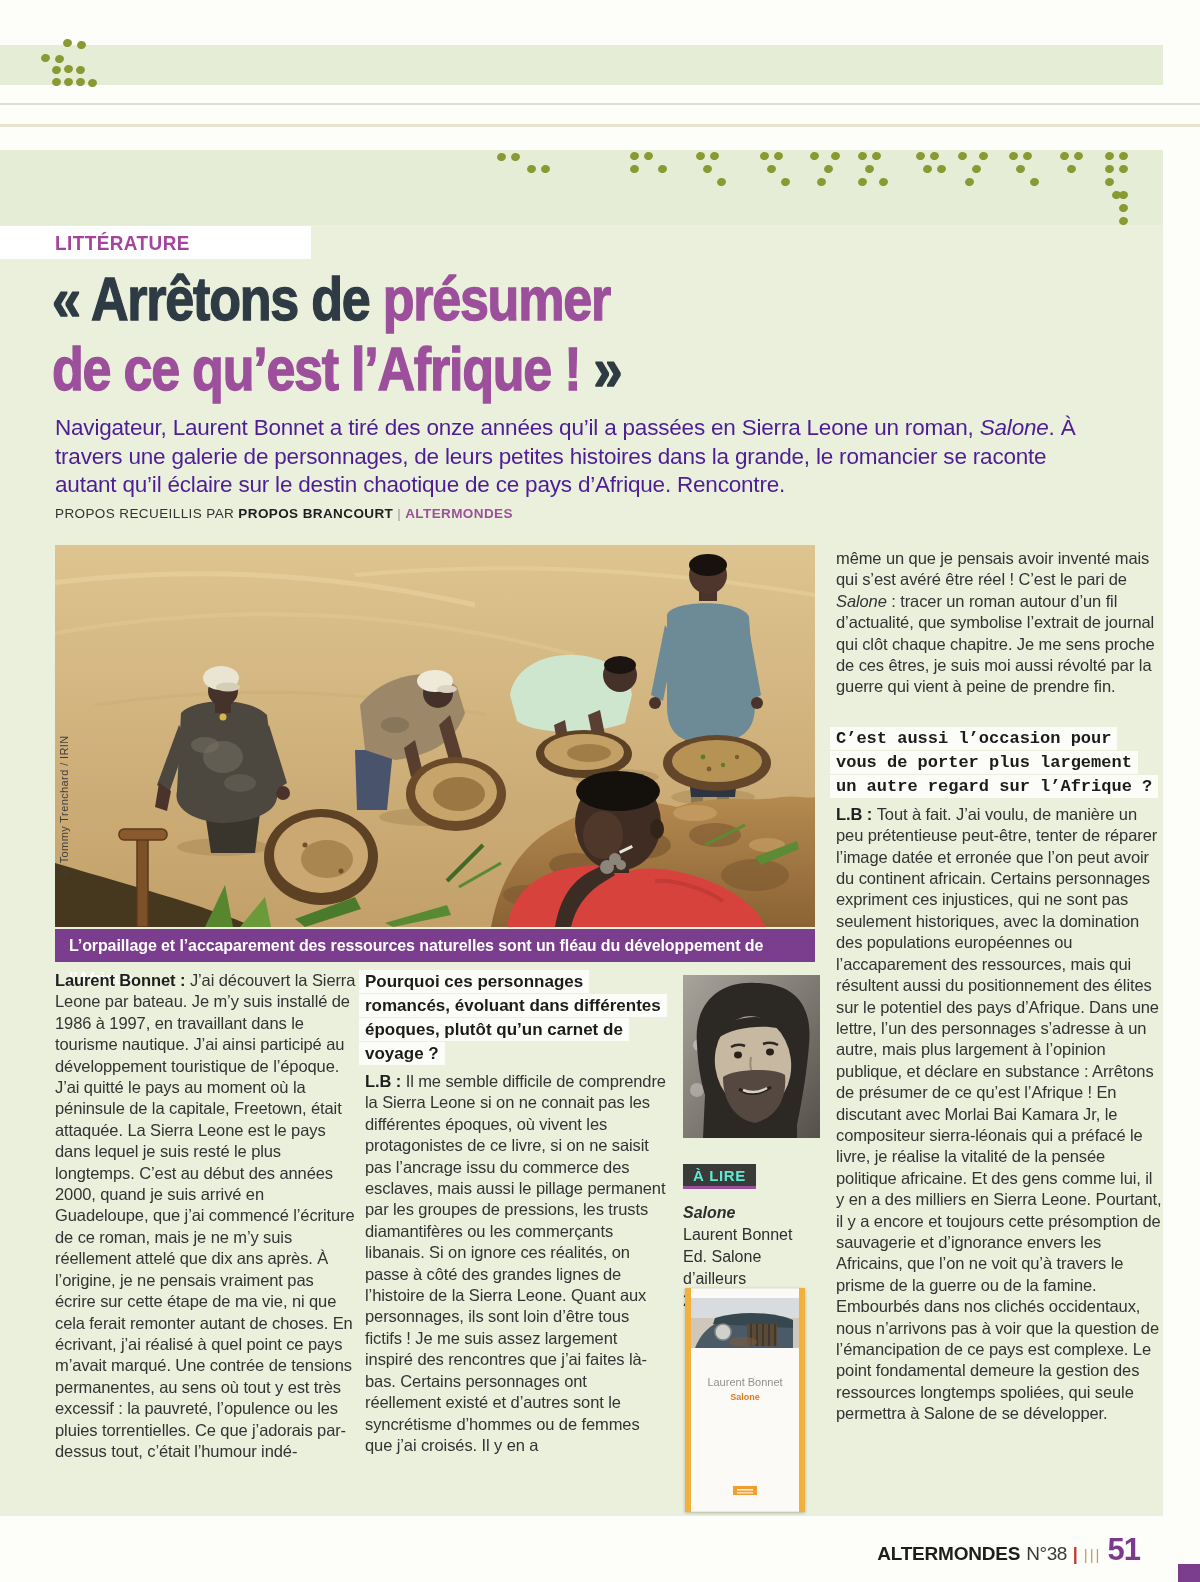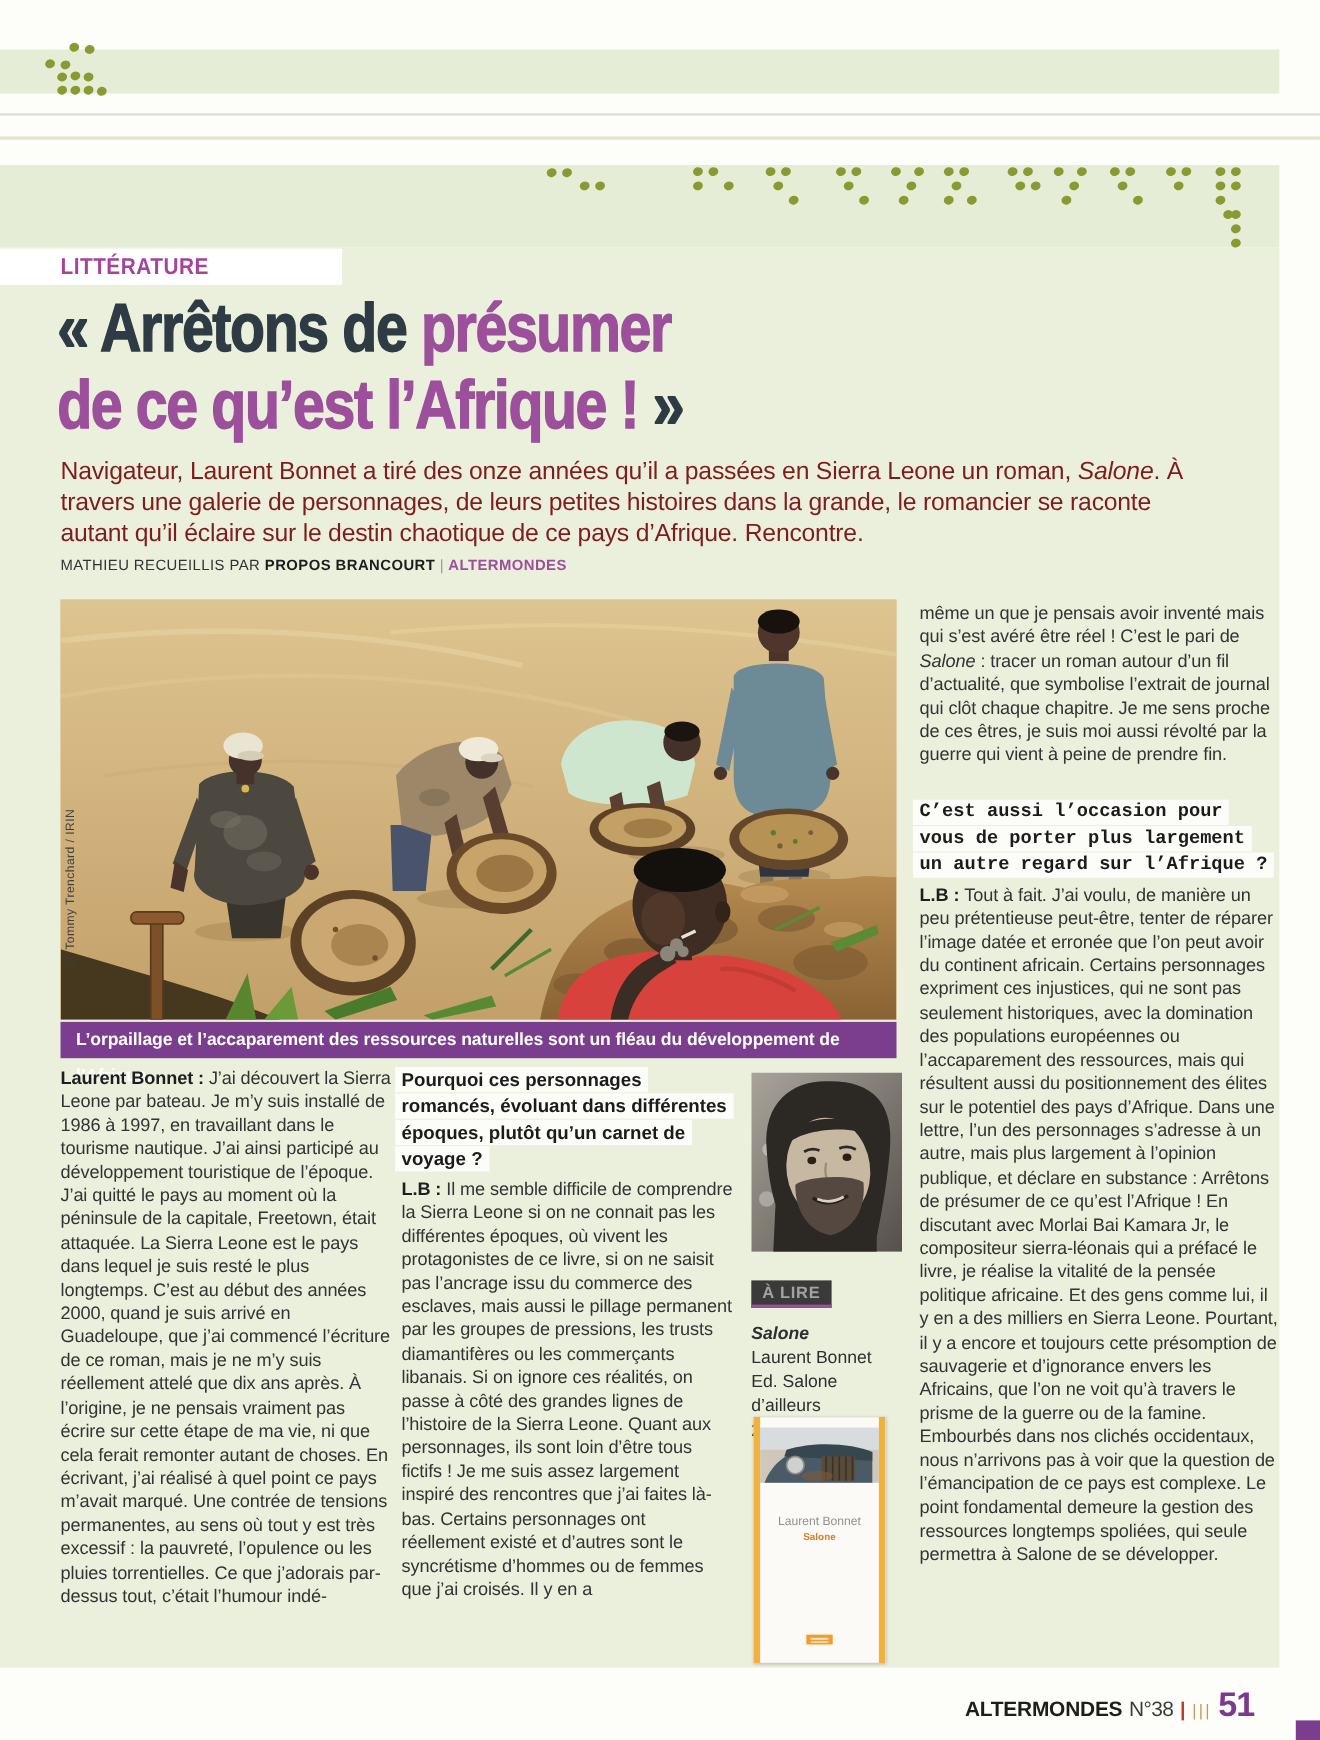--- a/index.html
+++ b/index.html
@@ -17,21 +17,21 @@
   
   .kicker-chip{background:#ffffff;}
   .kicker{color:#a3459b;font-weight:700;font-size:21px;letter-spacing:.5px;
           transform:scaleX(.9);transform-origin:left center;white-space:nowrap;}
   .title-line{font-weight:700;font-size:62px;line-height:66px;letter-spacing:-1.5px;
               transform:scaleX(.84);transform-origin:left center;white-space:nowrap;
               -webkit-text-stroke:1.3px currentColor;}
   .t-dark{color:#2e3b44;-webkit-text-stroke:1.3px #2e3b44;}
   .t-purple{color:#9c4f9b;-webkit-text-stroke:1.3px #9c4f9b;}
 
-  .intro{font-size:22.5px;line-height:28.5px;color:#7f1d1d;letter-spacing:-0.2px;}
+  .intro{font-size:22.5px;line-height:28.5px;color:#4c1d95;letter-spacing:-0.2px;}
   .byline{font-size:13.5px;color:#333;letter-spacing:.4px;}
   .byline b{color:#1d1d1d;}
   .byline .sep{color:#999;padding:0 4px;}
   .byline .brand{color:#9c4f9b;font-weight:700;}
 
   
   .photo-frame{overflow:hidden;background:#d3b57f;}
   .credit{writing-mode:vertical-rl;transform:rotate(180deg);font-size:11px;color:#3f3f3f;
           letter-spacing:.4px;text-align:center;}
   .caption-bar{background:#7b3e8f;color:#ffffff;font-weight:700;font-size:16px;
@@ -39,21 +39,21 @@
 
   
   .col{}
   .q{font-size:17px;font-weight:700;line-height:24px;color:#1b1b1b;margin:0 0 5px -6px;}
   .q:not(:first-child){margin-top:29px;font-family:Liberation Mono, monospace;}
   .hl{background:#fcfdf8;padding:2px 6px;-webkit-box-decoration-break:clone;box-decoration-break:clone;}
   .p{font-size:16.5px;line-height:21.4px;color:#333;margin:0 0 10px;letter-spacing:-0.1px;}
   .p b{color:#1e1e1e;}
 
   
-  .alire{display:inline-block;background:#3a3a38;color:#a3a3a3;font-weight:700;font-size:15px;
+  .alire{display:inline-block;background:#3a3a38;color:#5eead4;font-weight:700;font-size:15px;
          padding:3px 10px 2px;border-bottom:3px solid #9c4f9b;letter-spacing:.6px;}
   .bookinfo{font-size:16px;line-height:22px;color:#2e2e2e;}
   .bookinfo .bt{font-weight:700;font-style:italic;}
   .cover-shadow{box-shadow:0 1px 3px rgba(0,0,0,.25);}
 
   
   .footer{display:flex;align-items:baseline;gap:6px;}
   .f-brand{font-weight:700;font-size:19px;color:#1d1d1b;letter-spacing:-0.2px;}
   .f-issue{font-size:19px;color:#3a3a3a;letter-spacing:-0.5px;}
   .f-sep-red{color:#c0392b;font-weight:700;font-size:18px;}
@@ -140,21 +140,21 @@
   <div class="abs title-line" style="left:52px;top:266px;">
     <span class="t-dark">« Arrêtons de </span><span class="t-purple">présumer</span>
   </div>
   <div class="abs title-line" style="left:52px;top:336px;">
     <span class="t-purple">de ce qu’est l’Afrique ! </span><span class="t-dark">»</span>
   </div>
 
   <div class="abs intro" style="left:55px;top:414px;width:1045px;">Navigateur, Laurent Bonnet a tiré des onze années qu’il a passées en Sierra Leone un roman, <i>Salone</i>. À travers une galerie de personnages, de leurs petites histoires dans la grande, le romancier se raconte autant qu’il éclaire sur le destin chaotique de ce pays d’Afrique. Rencontre.</div>
 
   <div class="abs byline" style="left:55px;top:506px;">
-    <span>MATHIEU RECUEILLIS PAR </span><b>PROPOS BRANCOURT</b><span class="sep">|</span><span class="brand">ALTERMONDES</span>
+    <span>PROPOS RECUEILLIS PAR </span><b>PROPOS BRANCOURT</b><span class="sep">|</span><span class="brand">ALTERMONDES</span>
   </div>
 
   <div class="abs photo-frame" style="left:55px;top:545px;width:760px;height:382px;">
     <svg viewBox="0 0 760 382" width="760" height="382">
       <defs>
         <linearGradient id="water" x1="0" y1="0" x2="0" y2="1">
           <stop offset="0" stop-color="#dec490"></stop>
             <stop offset="1" stop-color="#c3a069"></stop>
         </linearGradient>
         <linearGradient id="mud" x1="0" y1="0" x2="0" y2="1">

